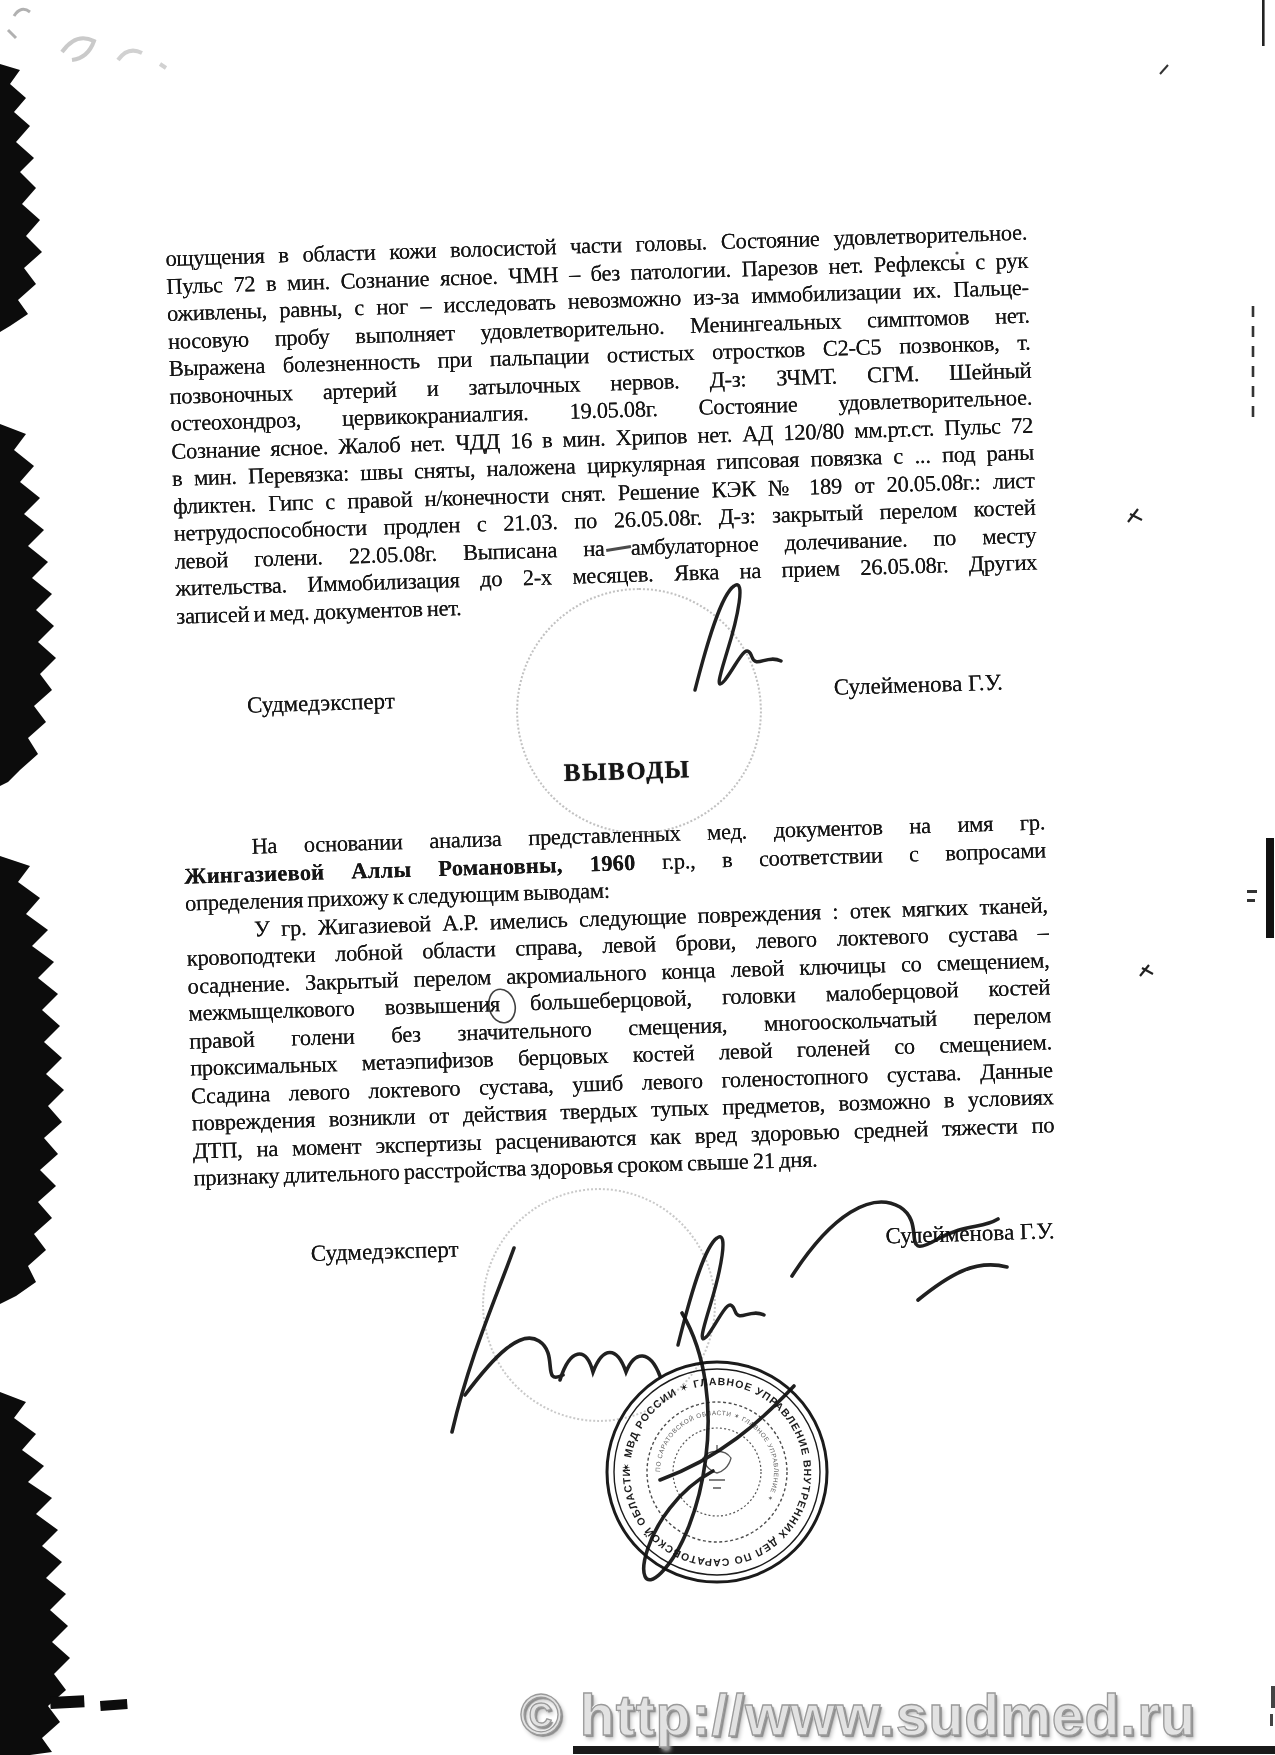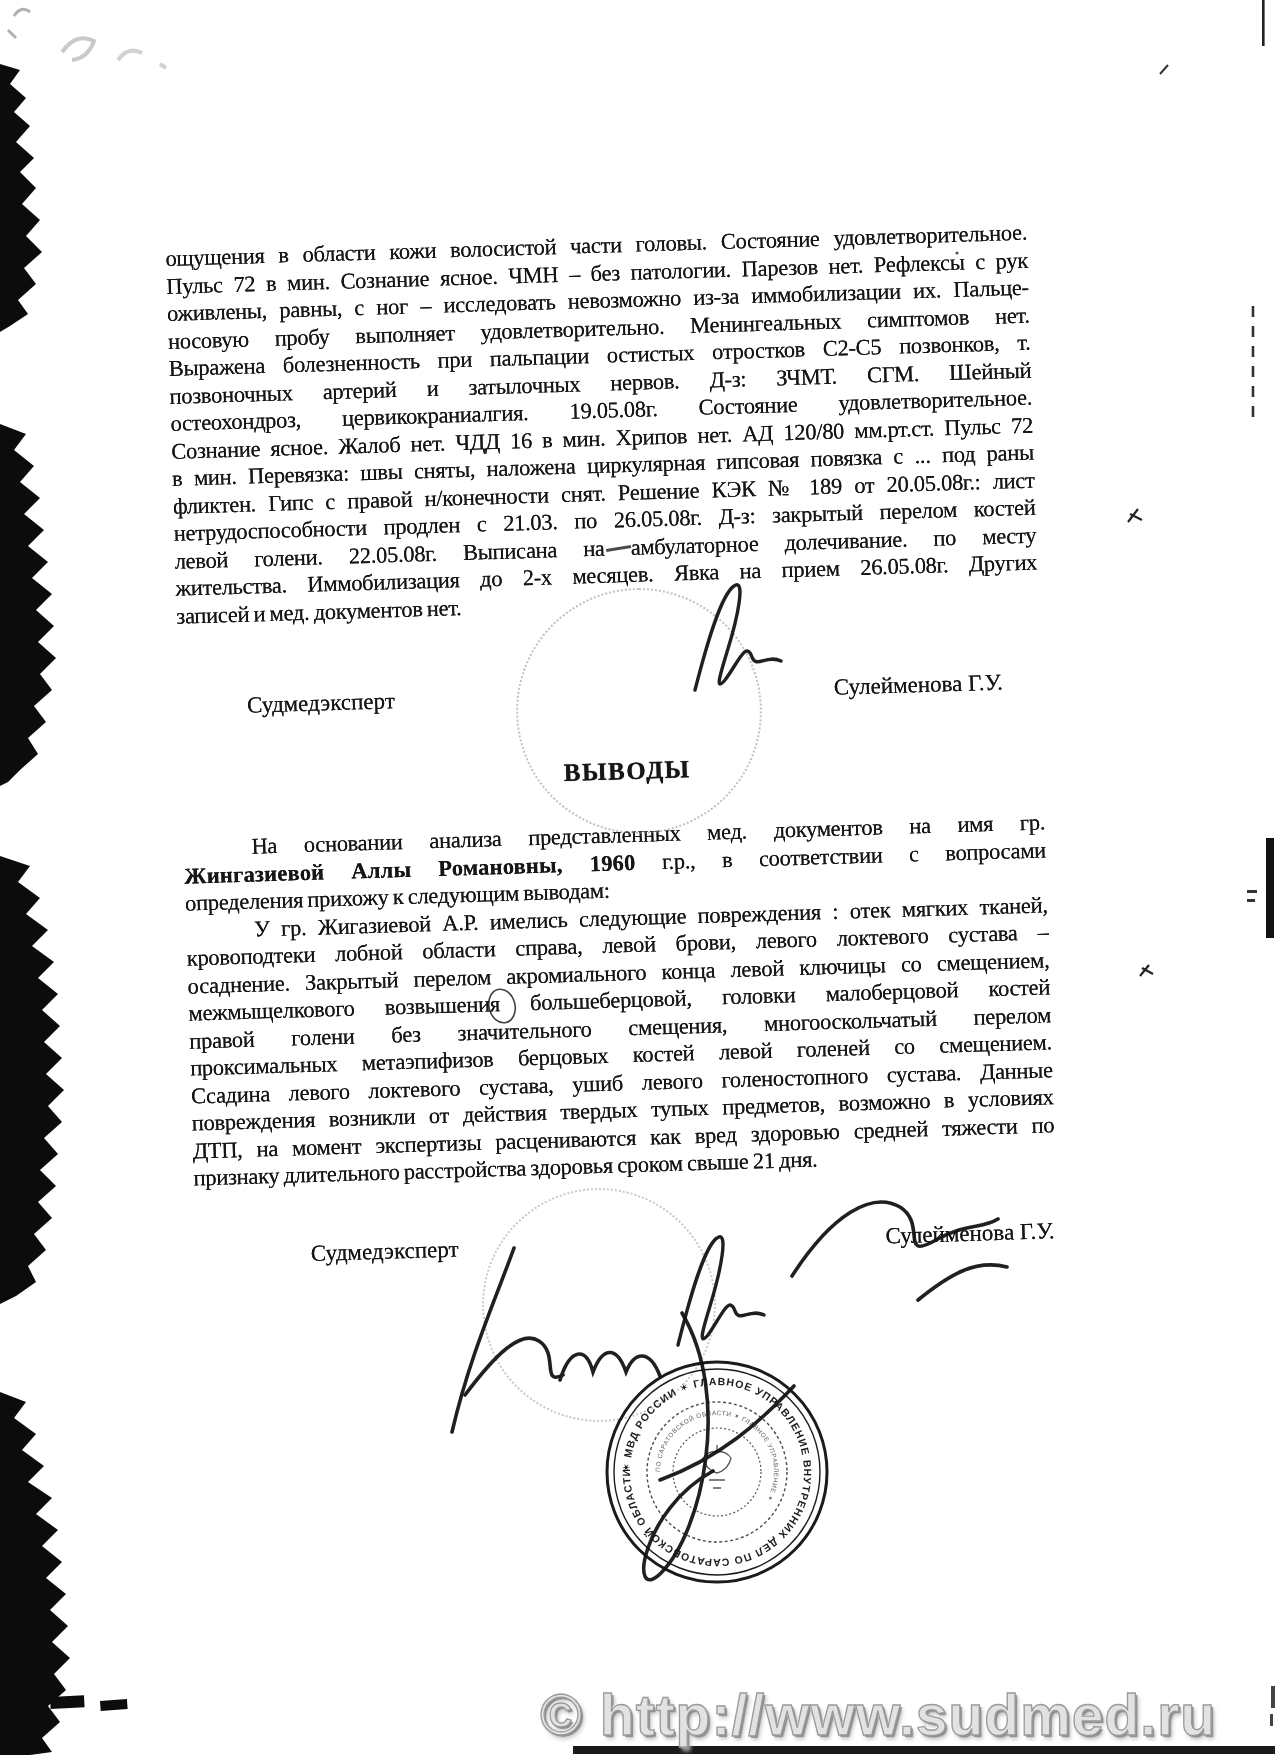--- a/index.html
+++ b/index.html
@@ -27,21 +27,21 @@
   .signame{position:absolute;text-shadow:0 0 0.6px currentColor;}
   .r1 .signame{left:655px;}
   .r2 .signame{left:690px;}
   
   .faintstamp{position:absolute;border-radius:50%;opacity:.55;}
   .fs1{left:516px;top:588px;width:242px;height:242px;border:2.5px dotted #8f8f8f;}
   .fs2{left:482px;top:1188px;width:230px;height:230px;border:2.5px dotted #949494;opacity:.5;}
   svg{position:absolute;}
   .mark{position:absolute;background:#1a1a1a;}
   
-  .watermark{position:absolute;left:540px;top:1682px;font-family:"Liberation Sans","DejaVu Sans",sans-serif;
+  .watermark{position:absolute;left:520px;top:1682px;font-family:"Liberation Sans","DejaVu Sans",sans-serif;
              font-weight:bold;font-size:57px;letter-spacing:1px;color:#e2e2e2;
              -webkit-text-stroke:1.3px #9a9a9a;
              text-shadow:-1px -1px 0 #fafafa,2px 2px 1px #8d8d8d,3px 4px 4px #c0c0c0;white-space:nowrap;}
 </style>
 </head>
 <body>
 
 <div class="page">
 
   <svg style="left:0;top:0" width="150" height="1755" viewBox="0 0 150 1755">

